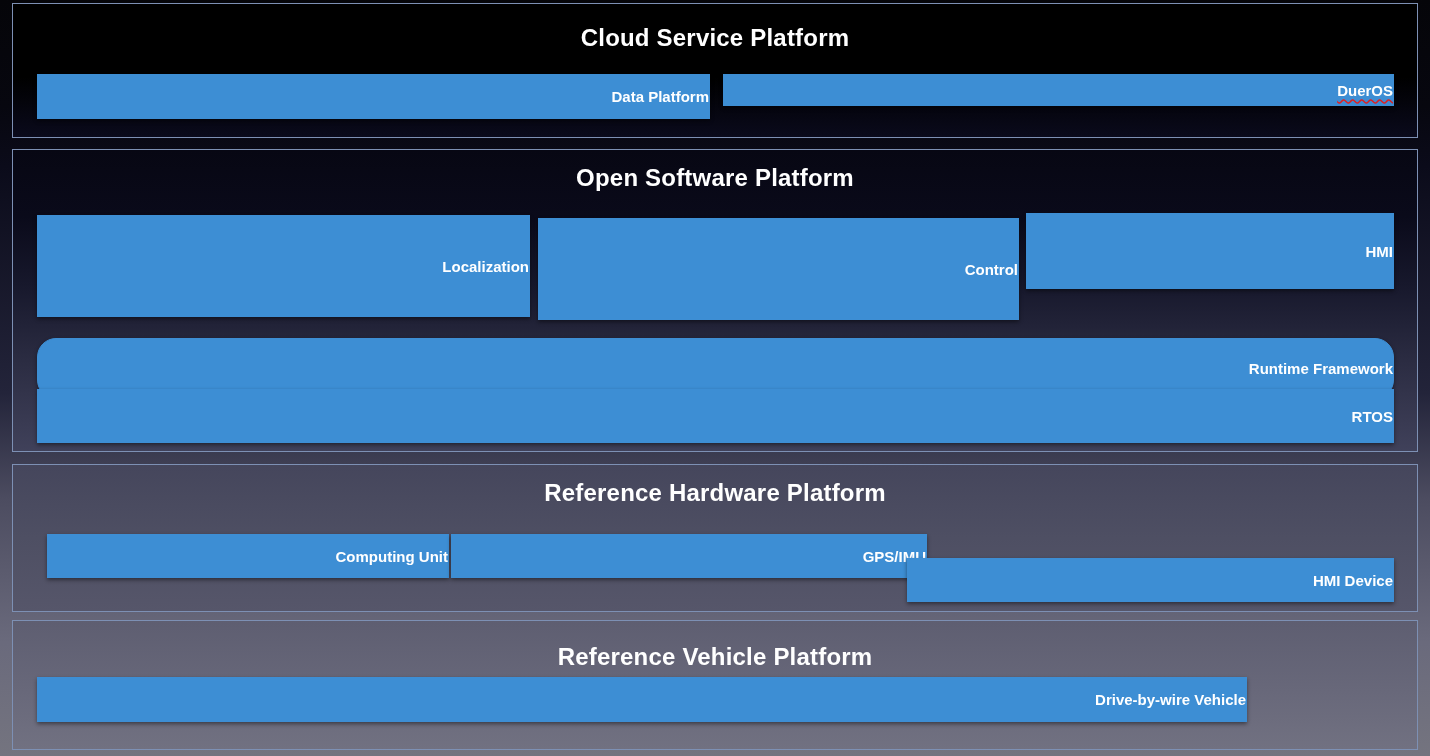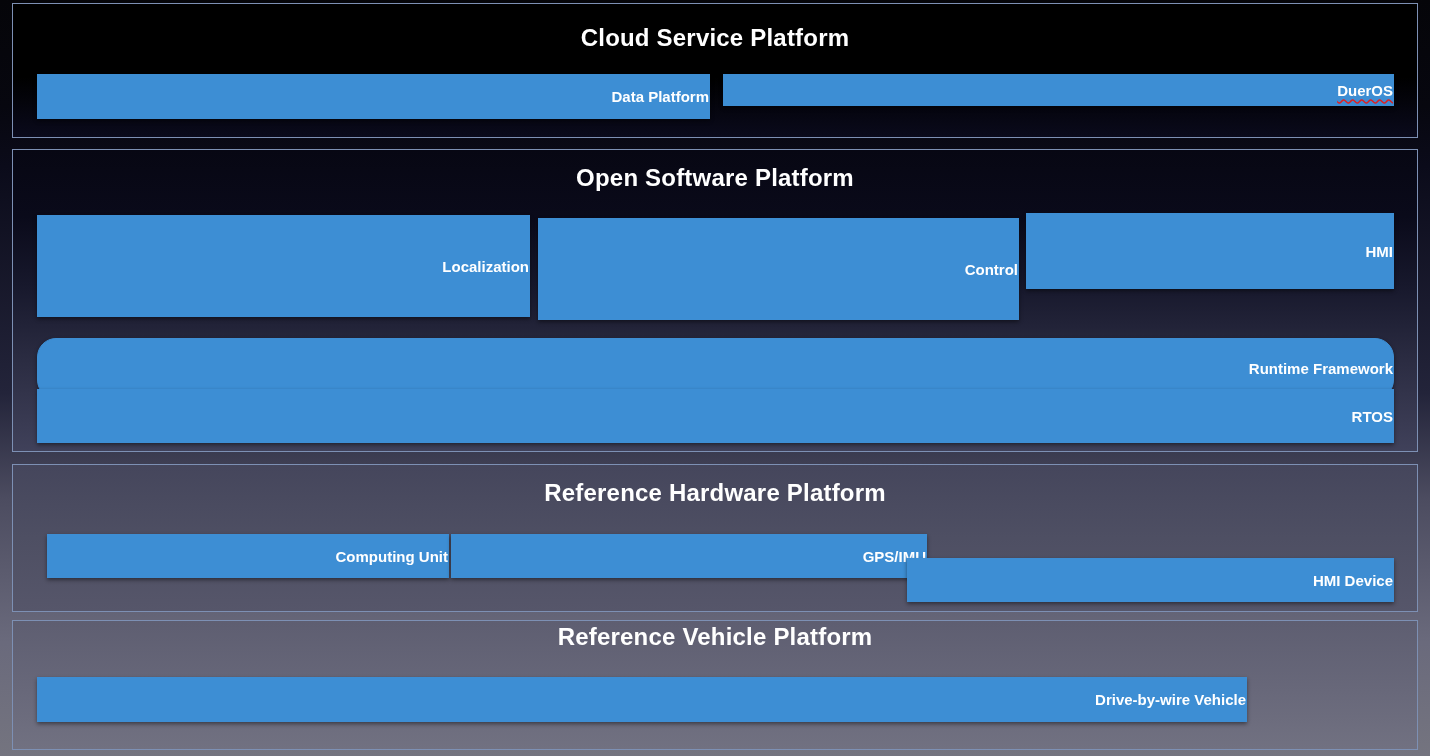--- a/index.html
+++ b/index.html
@@ -111,21 +111,21 @@
   #box-computing-unit { left: 24px;  top: 69px; width: 402px; height: 44px; margin-left: 10px; }
   #box-gps-imu        { left: 438px; top: 69px; width: 476px; height: 44px; }
   #box-hmi-device     { left: 894px; top: 69px; width: 487px; height: 44px; margin-top: 24px; }
 
   
   #panel-vehicle {
     left: 12px; top: 620px;
     width: 1406px; height: 130px;
     background: linear-gradient(180deg, #5e5e71 0%, #68687a 55%, #717181 100%);
   }
-  #panel-vehicle .panel-title { margin-top: 4px; }
+  #panel-vehicle .panel-title { margin-top: 24px; }
   #box-drive-by-wire { left: 24px; top: 56px; width: 1210px; height: 45px; }
 </style>
 </head>
 <body>
 
 <div id="stage">
 
   <section class="panel" id="panel-cloud">
     <h2 class="panel-title">Cloud Service Platform</h2>
 

